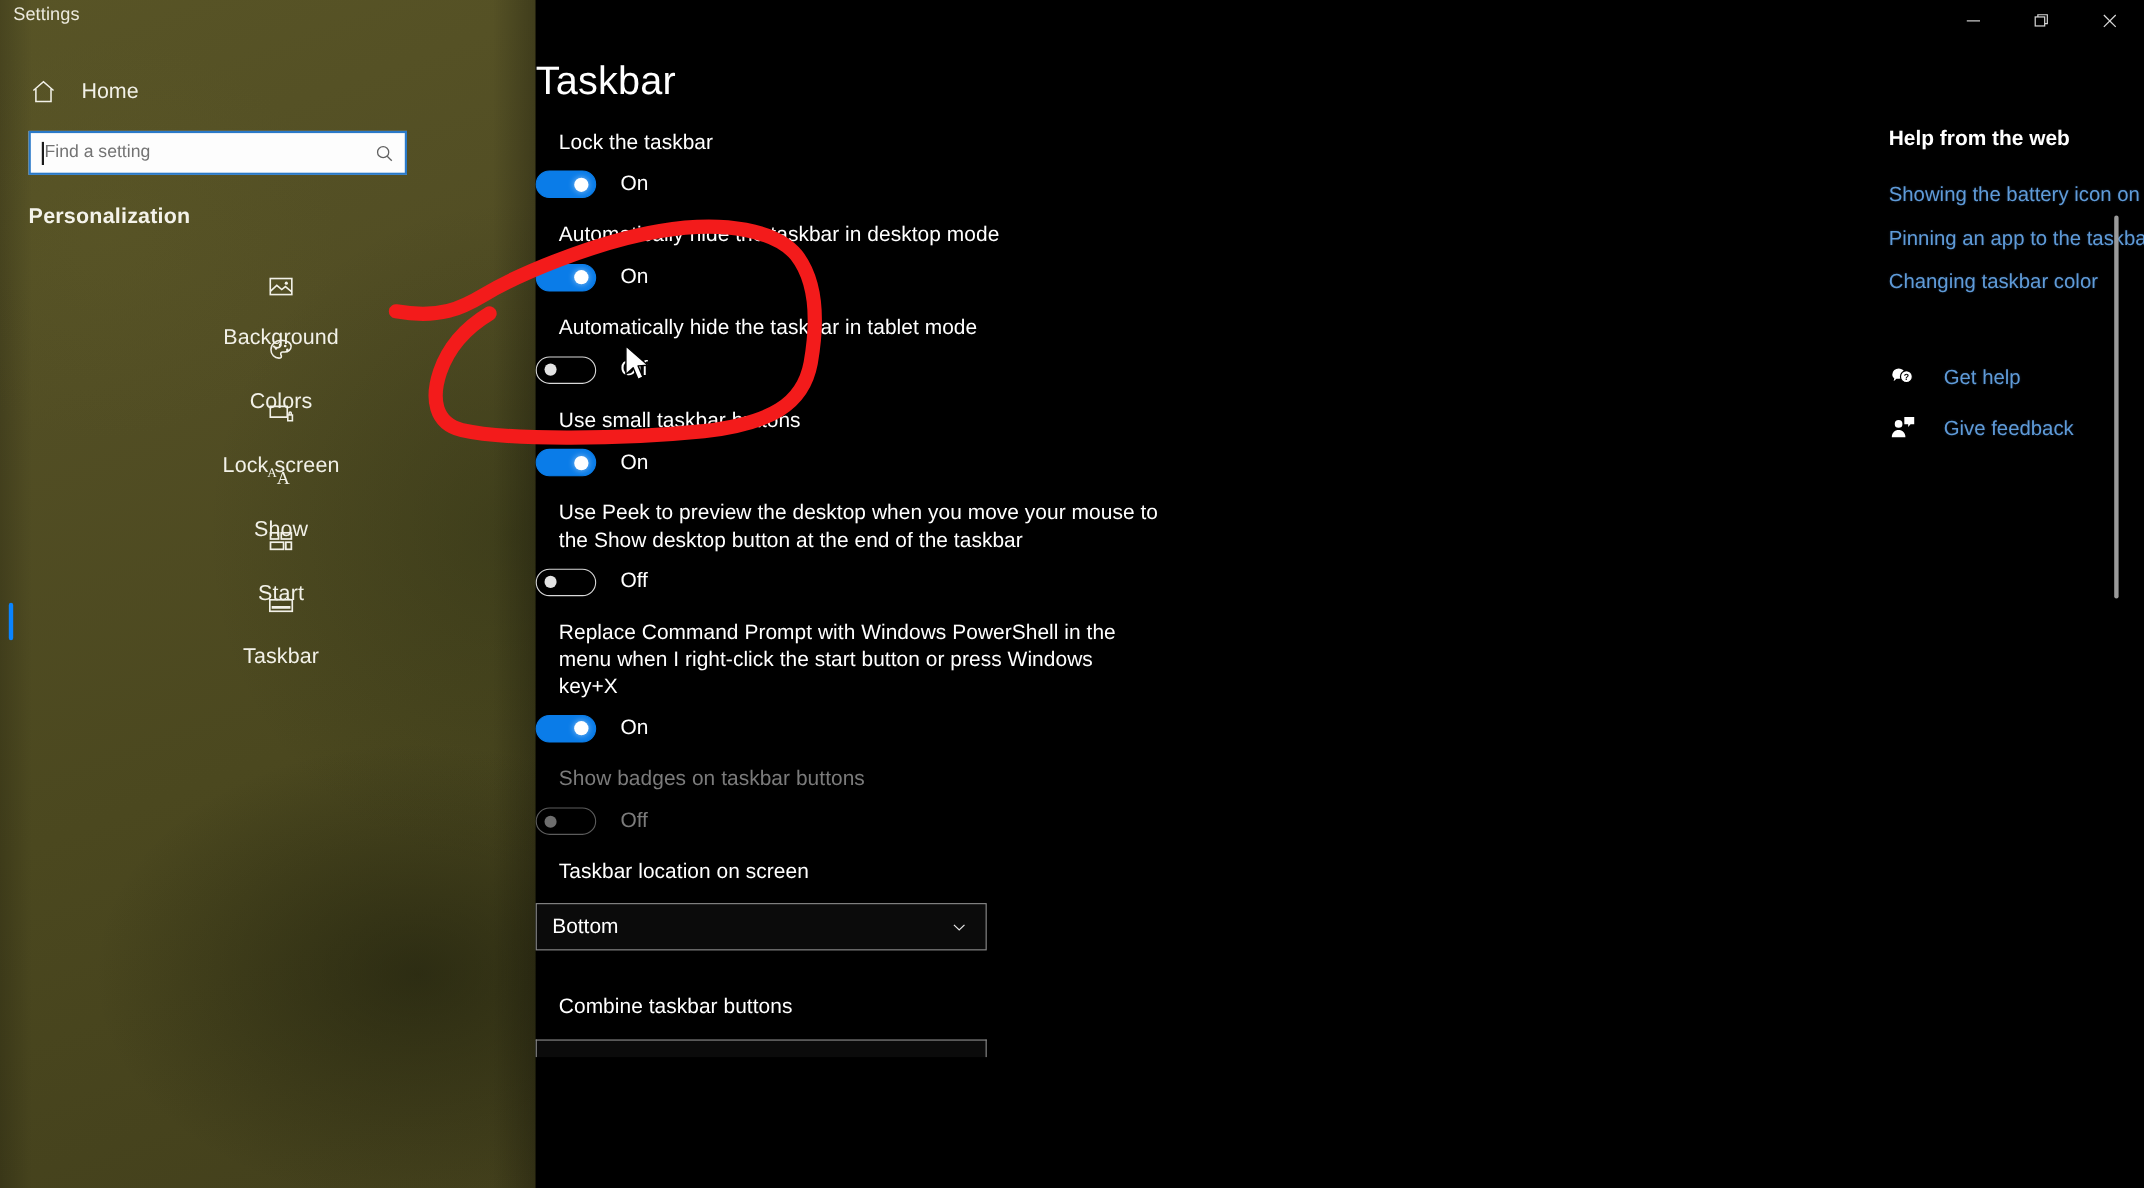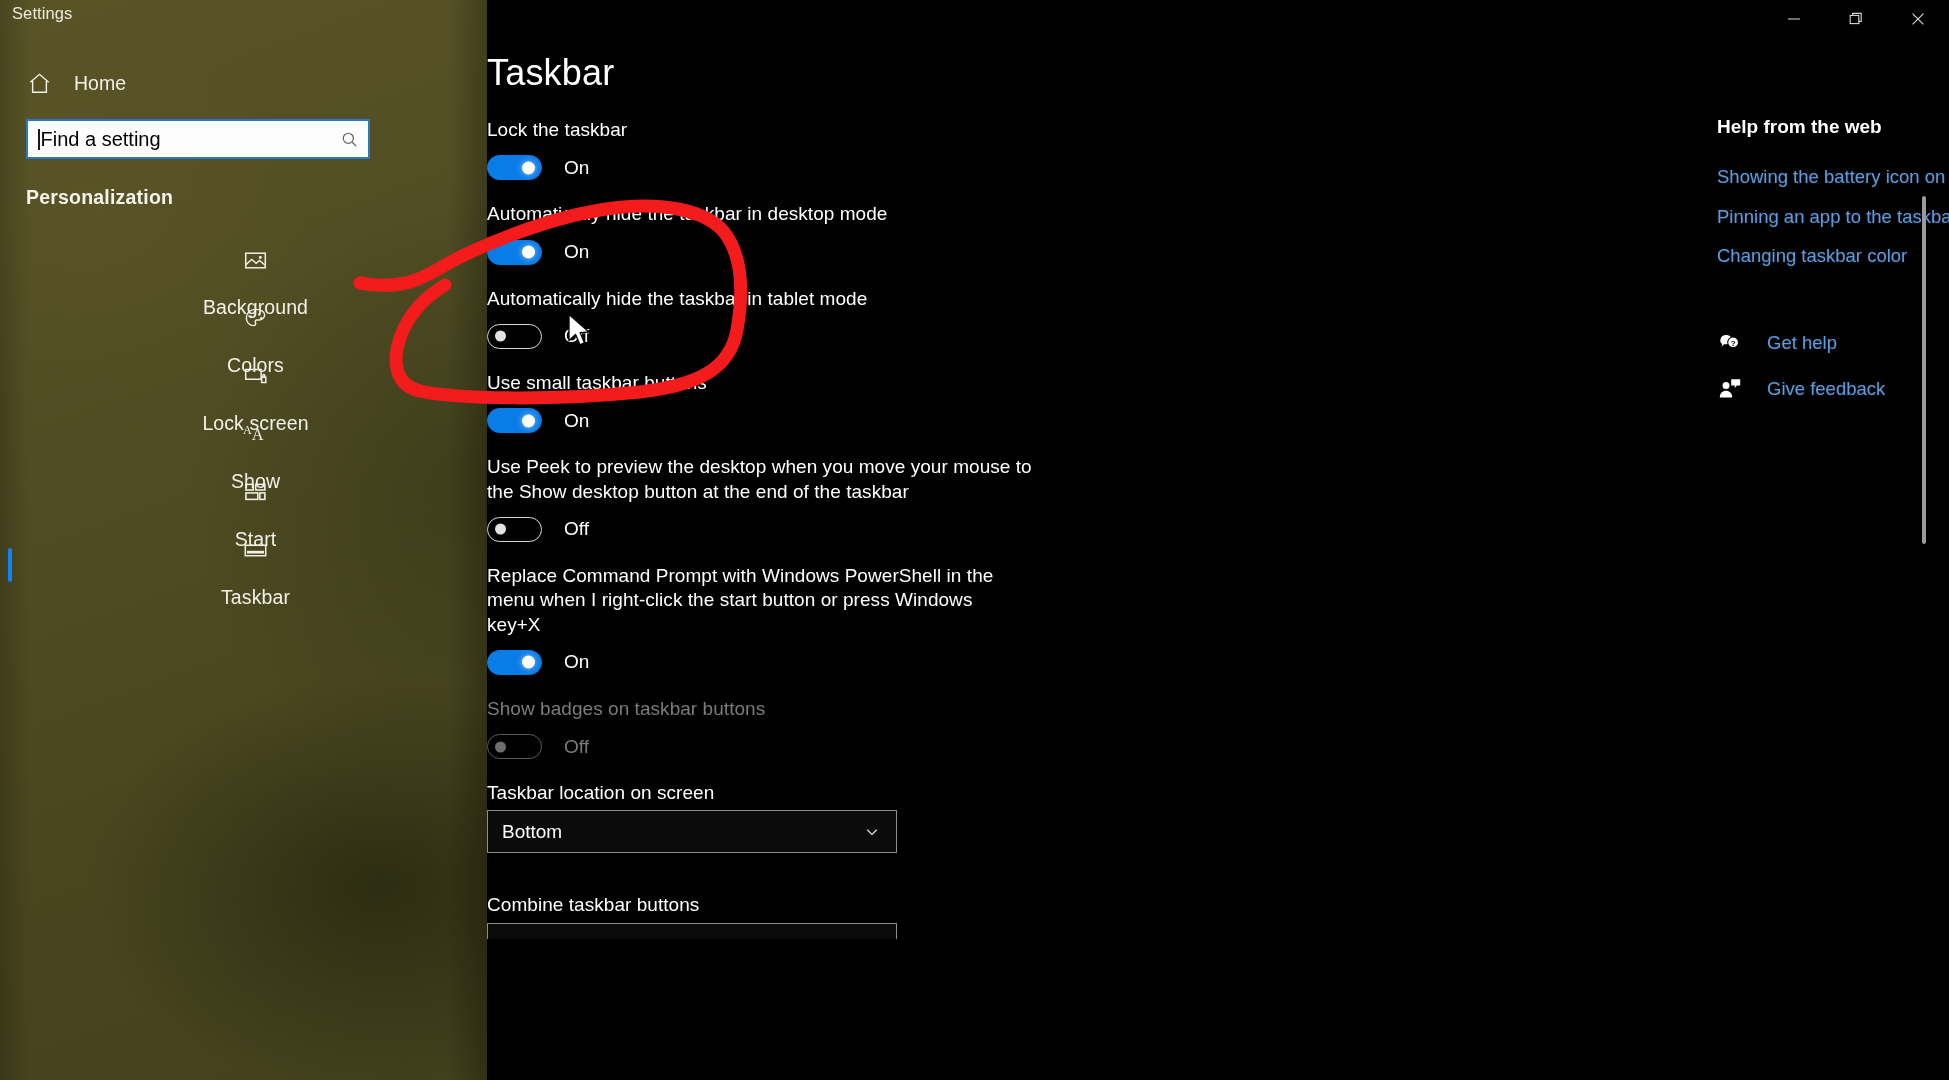--- a/index.html
+++ b/index.html
@@ -40,21 +40,21 @@
 
   
   .search-wrap{
     position:absolute; left:26px; top:119px; width:344px; height:40px; z-index:4;
     background:#fdfdfd; border:2px solid #2a79c8; display:flex; align-items:center;
     padding:0 8px 0 10px;
   }
   .search-caret{
     width:1.5px; height:21px; background:#1a1a1a; margin-right:1px; flex:0 0 auto;
   }
-  .search-ph{ flex:1; font-size:20px; color:#000000; line-height:1; }
+  .search-ph{ flex:1; font-size:16px; color:#737373; line-height:1; }
   .search-ico{ flex:0 0 auto; width:22px; height:22px; display:flex; align-items:center; justify-content:center; }
 
   .cat-title{
     position:absolute; left:26px; top:186px; font-size:19.5px; font-weight:bold;
     color:#f4f3ea; letter-spacing:.2px; z-index:4;
   }
 
   .nav{ position:absolute; left:0; top:246px; width:487px; z-index:4; }
   .nav-item{
     position:relative; height:58px; display:flex; align-items:center;
@@ -70,41 +70,41 @@
   
   .main{
     position:absolute; left:487px; top:0; right:0; bottom:0; background:#000;
   }
   .page-title{
     position:absolute; left:0px; top:52px; font-size:36px; font-weight:350; color:#fff;
     letter-spacing:.2px;
   }
   .settings-col{ position:absolute; left:0px; top:118px; width:700px; }
 
-  .s-label{ font-size:19px; color:#fff; line-height:1.28; letter-spacing:.05px; }
+  .s-label{ font-size:19px; color:#fff; line-height:1.28; letter-spacing:.05px;margin-left:21px; }
   .s-label.dim{ color:#7b7b7b; }
   .s-block{ margin-bottom:22px; }
 
   .tog-row{ display:flex; align-items:center; gap:22px; margin-top:13px; }
   .toggle{
     position:relative; width:55px; height:25px; border-radius:13px; flex:0 0 auto;
   }
   .toggle.on{ background:#0a7ce8; border:1px solid #0a7ce8; }
   .toggle.off{ background:transparent; border:1.6px solid #d8d8d8; }
   .toggle.off.dim{ border-color:#5c5c5c; }
   .knob{ position:absolute; top:50%; transform:translateY(-50%); border-radius:50%; }
   .toggle.on .knob{ right:6px; width:13px; height:13px; background:#fff; box-shadow:0 0 6px rgba(255,255,255,.55); }
   .toggle.off .knob{ left:7px; width:11px; height:11px; background:#e3e3e3; }
   .toggle.off.dim .knob{ background:#6e6e6e; }
   .tog-state{ font-size:19px; color:#fff; }
   .tog-state.dim{ color:#7b7b7b; }
 
   .dd-label{ margin-top:4px; }
   .dropdown{
-    margin-top:5px; width:410px; height:43px; border:1px solid #8d8d8d;
+    margin-top:16px; width:410px; height:43px; border:1px solid #8d8d8d;
     background:#0b0b0b; display:flex; align-items:center; justify-content:space-between;
     padding:0 14px 0 14px; cursor:default;
   }
   .dd-val{ font-size:19px; color:#fff; }
   .dd-chev{ width:20px; height:20px; display:flex; align-items:center; justify-content:center; }
   .dropdown.cut{ height:16px; border-bottom:none; overflow:hidden; }
 
   
   .help{
     position:absolute; left:1230px; top:116px; width:330px;

